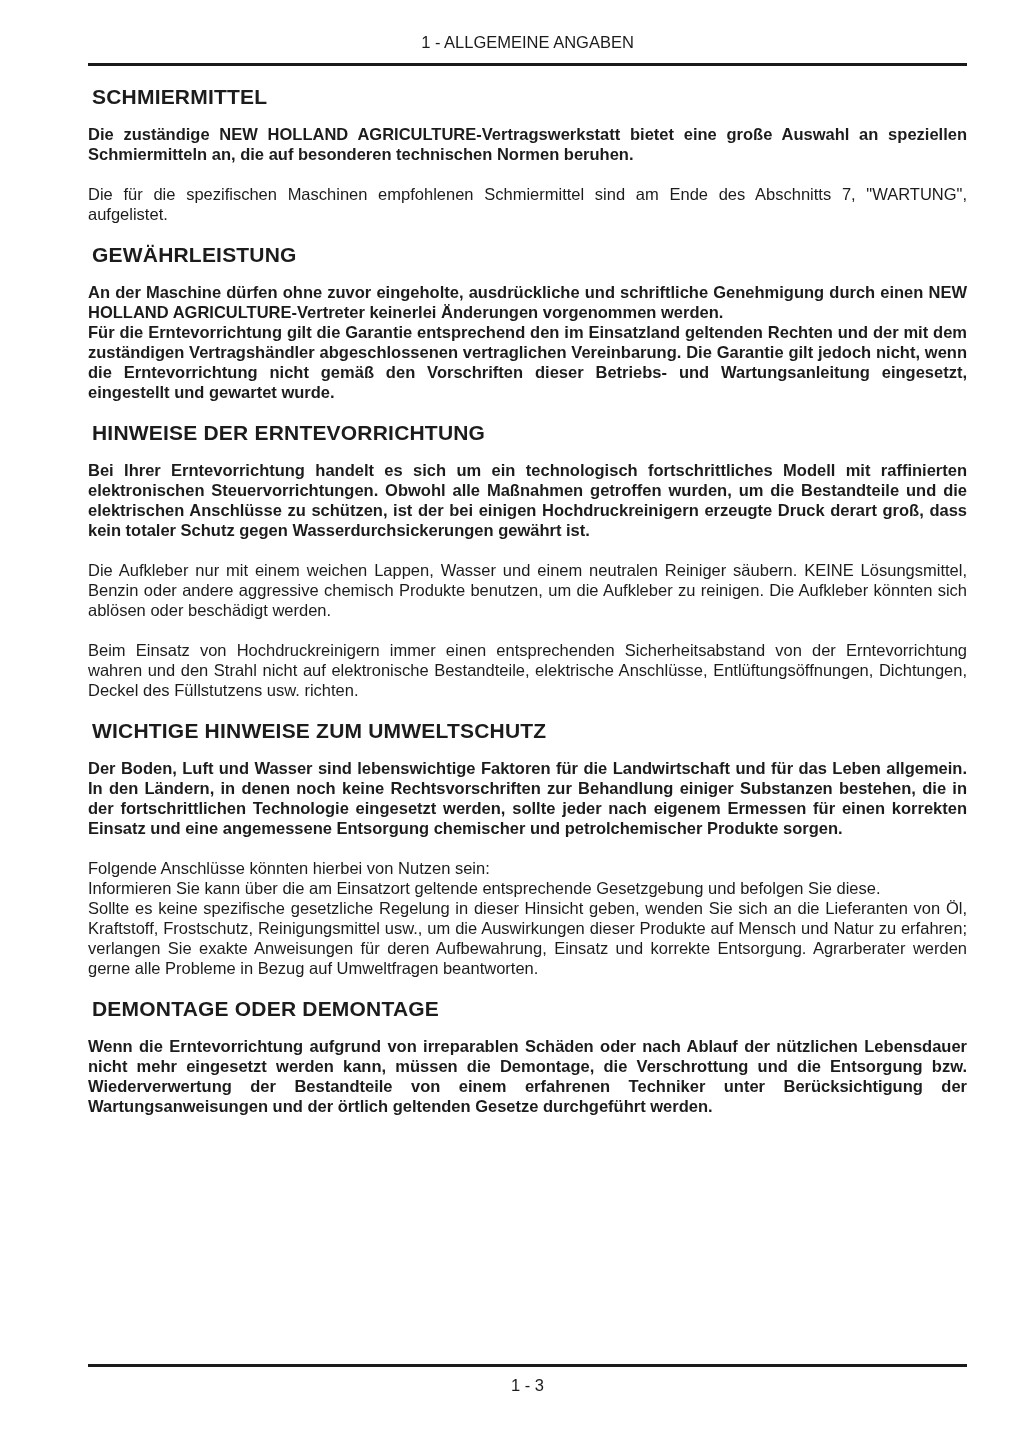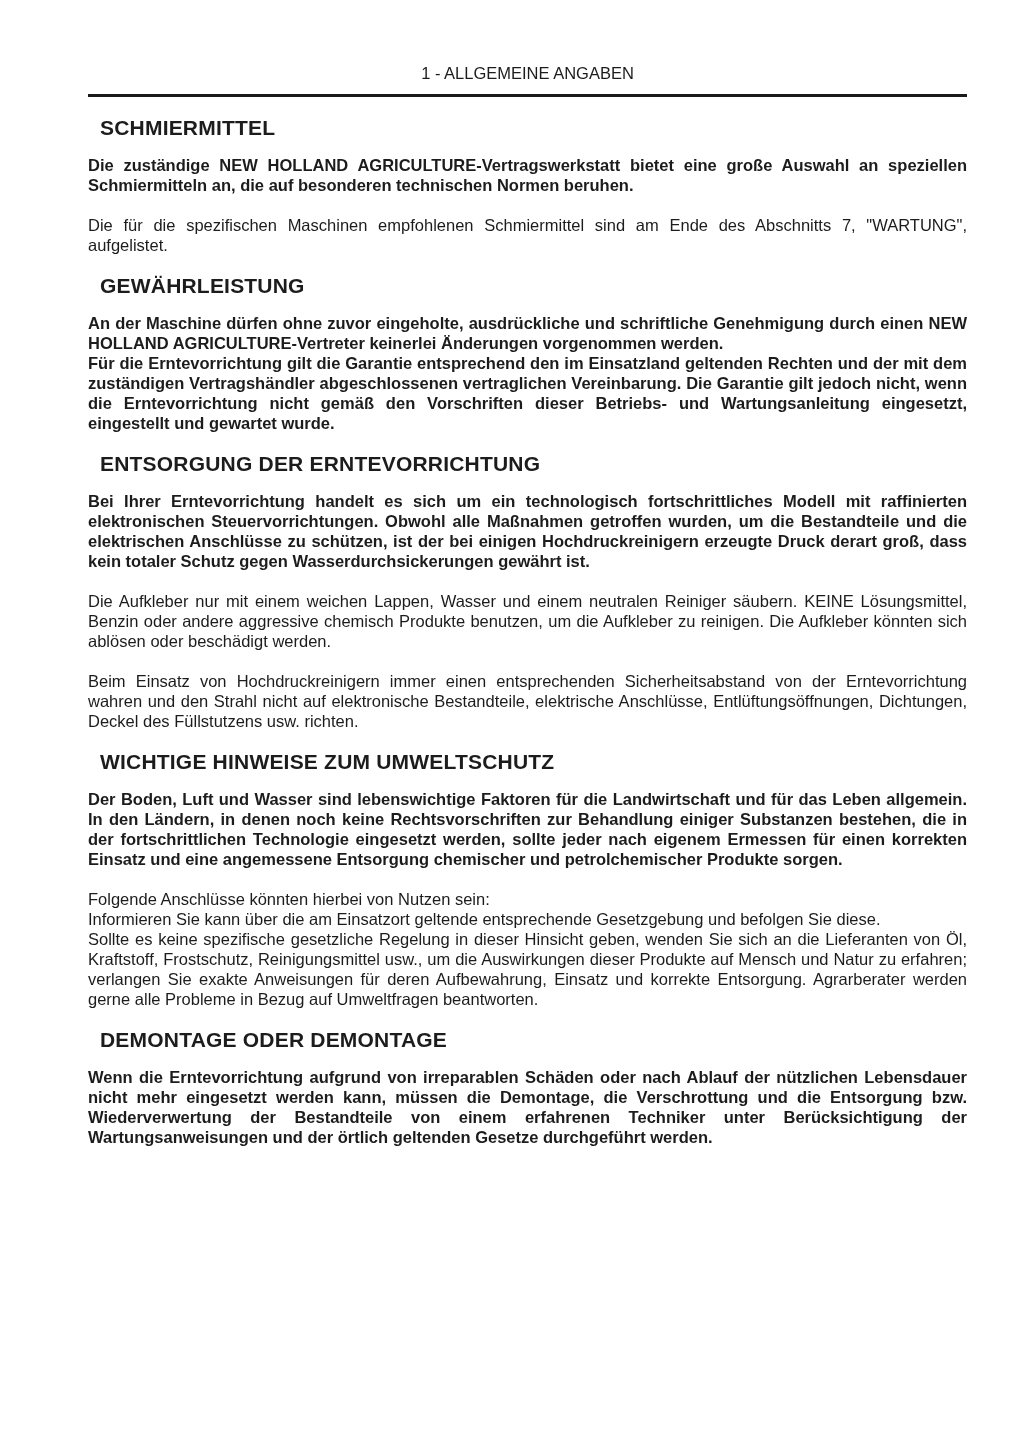--- a/index.html
+++ b/index.html
@@ -12,39 +12,39 @@
     position: relative;
     width: 1024px; height: 1447px;
     background: #ffffff;
     color: #1c1c1c;
     overflow: hidden;
   }
   .content {
     position: absolute;
     top: 0; left: 88px;
     width: 879px;
-    padding-top: 63px;
+    padding-top: 32px;
   }
   .page-header {
     text-align: center;
     font-size: 16.5px;
     line-height: 20px;
     white-space: nowrap;
   }
   .rule {
     height: 3px;
     background: #1a1a1a;
     margin-top: 11px;
     margin-bottom: 8px;
   }
   section h2 {
     font-size: 21px;
     line-height: 26px;
     font-weight: 700;
-    margin: 18px 0 0 12px;
+    margin: 18px 0 0 4px;
     letter-spacing: 0.2px;
   }
   section p {
     font-size: 16.5px;
     line-height: 20px;
     text-align: justify;
     margin: 20px 0 0 0;
   }
   section h2 + p { margin-top: 14px; font-weight: bold; }
   .seg { display: block; }
@@ -84,21 +84,21 @@
 
     <section>
       <h2>GEWÄHRLEISTUNG</h2>
       <p>
         <span class="seg">An der Maschine dürfen ohne zuvor eingeholte, ausdrückliche und schriftliche Genehmigung durch einen NEW HOLLAND AGRICULTURE-Vertreter keinerlei Änderungen vorgenommen werden.</span>
         <span class="seg">Für die Erntevorrichtung gilt die Garantie entsprechend den im Einsatzland geltenden Rechten und der mit dem zuständigen Vertragshändler abgeschlossenen vertraglichen Vereinbarung.  Die Garantie gilt jedoch nicht, wenn die Erntevorrichtung nicht gemäß den Vorschriften dieser Betriebs- und Wartungsanleitung eingesetzt, eingestellt und gewartet wurde.</span>
       </p>
     </section>
 
     <section>
-      <h2>ENTSORGUNG DER ERNTEVORRICHTUNG</h2>
+      <h2>HINWEISE DER ERNTEVORRICHTUNG</h2>
       <p>
         <span class="seg">Bei Ihrer Erntevorrichtung handelt es sich um ein technologisch fortschrittliches Modell mit raffinierten elektronischen Steuervorrichtungen.  Obwohl alle Maßnahmen getroffen wurden, um die Bestandteile und die elektrischen Anschlüsse zu schützen, ist der bei einigen Hochdruckreinigern erzeugte Druck derart groß, dass kein totaler Schutz gegen Wasserdurchsickerungen gewährt ist.</span>
       </p>
       <p>
         <span class="seg">Die Aufkleber nur mit einem weichen Lappen, Wasser und einem neutralen Reiniger säubern.  KEINE Lösungsmittel, Benzin oder andere aggressive chemisch Produkte benutzen, um die Aufkleber zu reinigen.  Die Aufkleber könnten sich ablösen oder beschädigt werden.</span>
       </p>
       <p>
         <span class="seg">Beim Einsatz von Hochdruckreinigern immer einen entsprechenden Sicherheitsabstand von der Erntevorrichtung wahren und den Strahl nicht auf elektronische Bestandteile, elektrische Anschlüsse, Entlüftungsöffnungen, Dichtungen, Deckel des Füllstutzens usw.  richten.</span>
       </p>
     </section>
@@ -117,13 +117,17 @@
 
     <section>
       <h2>DEMONTAGE ODER DEMONTAGE</h2>
       <p>
         <span class="seg">Wenn die Erntevorrichtung aufgrund von irreparablen Schäden oder nach Ablauf der nützlichen Lebensdauer nicht mehr eingesetzt werden kann, müssen die Demontage, die Verschrottung und die Entsorgung bzw.  Wiederverwertung der Bestandteile von einem erfahrenen Techniker unter Berücksichtigung der Wartungsanweisungen und der örtlich geltenden Gesetze durchgeführt werden.</span>
       </p>
     </section>
 
   </div>
 
+  <div class="footer">
+    <div class="rule"></div>
+    <div class="page-number">1 - 3</div>
+  </div>
 </div>
 
 </body></html>

